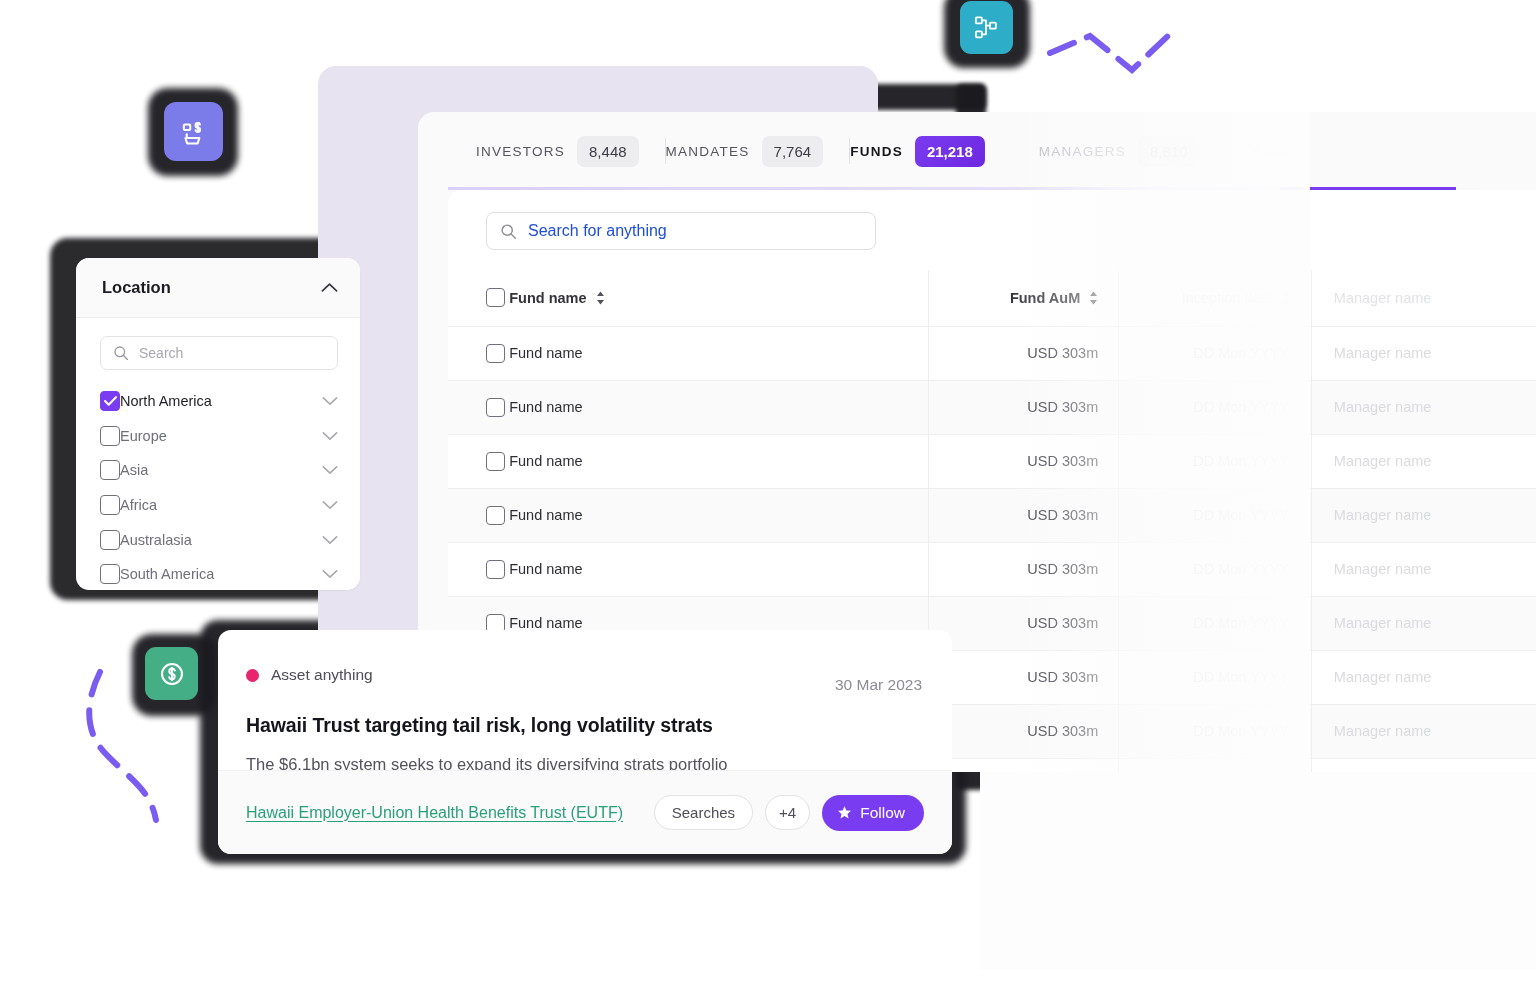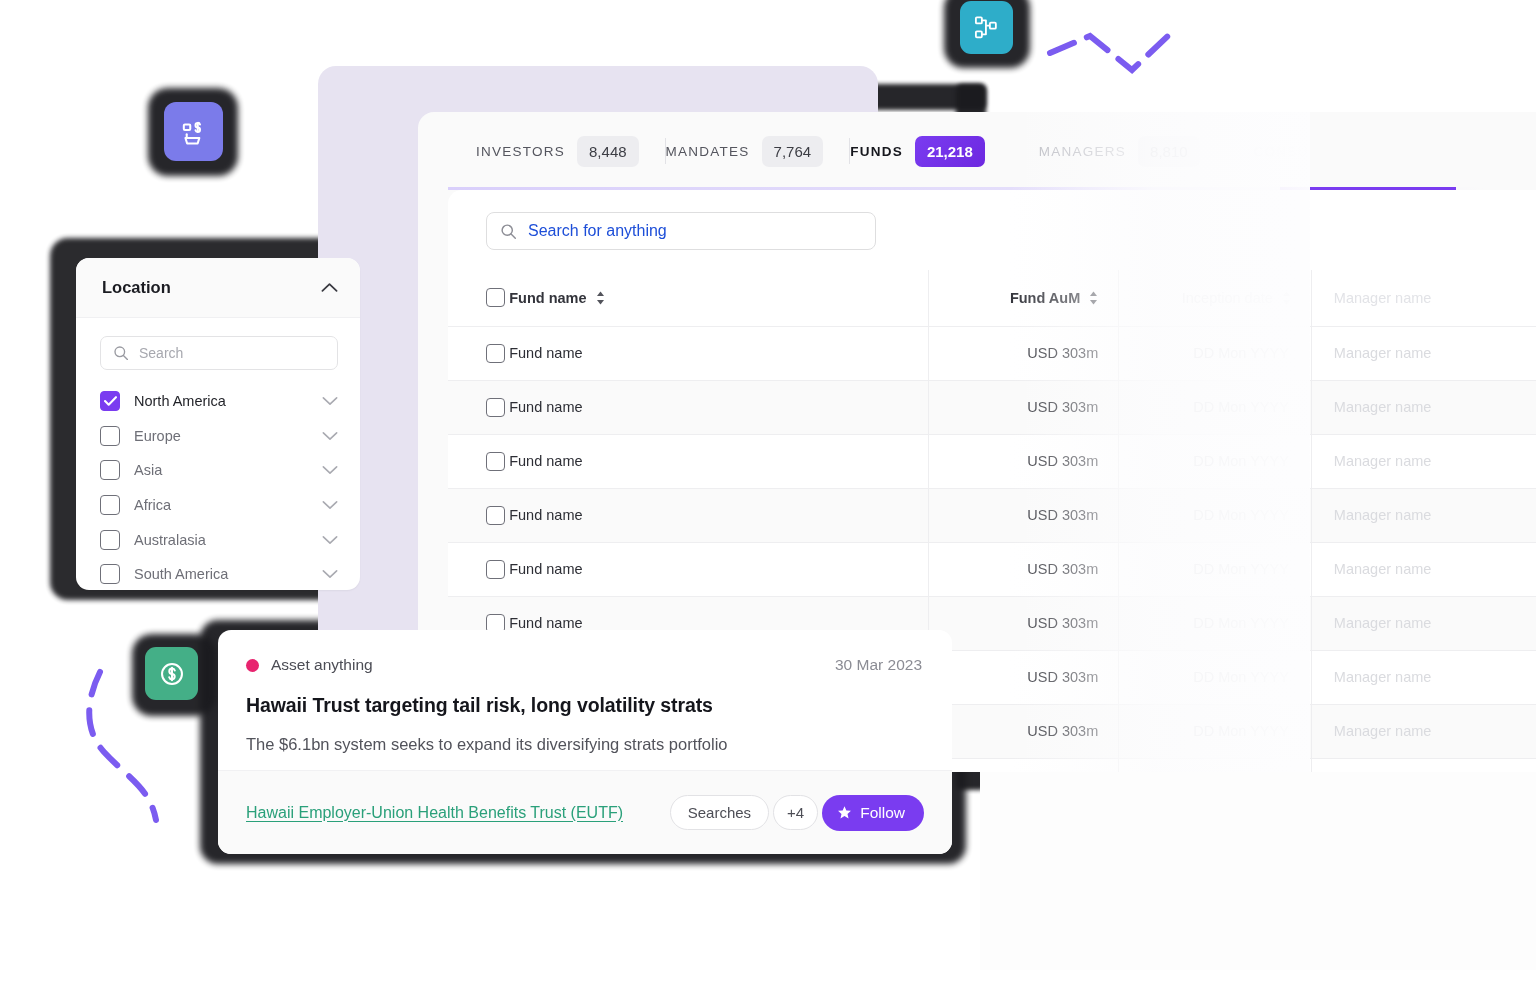--- a/index.html
+++ b/index.html
@@ -171,21 +171,21 @@
   .loc-title { font-size: 16.5px; font-weight: 700; color: #1b1c22; }
   .loc-body { padding: 18px 22px 0 24px; }
   .loc-search {
     height: 34px; border: 1px solid #e3e3e5; border-radius: 7px;
     display: flex; align-items: center; gap: 10px; padding: 0 12px;
     margin-bottom: 14px;
   }
   .loc-search-ph { font-size: 14px; color: #a7a8af; }
   .loc-item {
     display: flex; align-items: center;
-    height: 34.6px; gap: 14px;
+    height: 34.6px; 
   }
   .loc-item .lbl { font-size: 14.5px; color: #6e6f77; flex: 1; }
   .loc-item.checked .lbl { color: #1f2026; }
   .cb {
     width: 20px; height: 20px; border-radius: 4px;
     border: 1.6px solid #6f7079; background: #fff;
     display: flex; align-items: center; justify-content: center;
     flex: 0 0 auto;
   }
   .cb.on { background: #7a3cf0; border-color: #7a3cf0; }
@@ -197,35 +197,35 @@
     width: 734px; height: 224px;
     background: #ffffff;
     border-radius: 13px;
     overflow: hidden;
   }
   .news-body { padding: 26px 30px 0 28px; }
   .news-top { display: flex; align-items: center; justify-content: space-between; }
   .news-tagwrap { display: flex; align-items: center; gap: 12px; }
   .dot { width: 13px; height: 13px; border-radius: 50%; background: #e8246f; }
   .news-tag { font-size: 15.5px; color: #4c4d55; }
-  .news-date { font-size: 15.5px; color: #8b8c94; }
+  .news-date { font-size: 15.5px; color: #8b8c94; margin-top: 20px; }
   .news-title { font-size: 19.5px; font-weight: 700; color: #15161c; margin-top: 20px; letter-spacing: -.1px; }
   .news-sub { font-size: 16.5px; color: #52535b; margin-top: 18px; }
   .news-foot {
     position: absolute; left: 0; right: 0; bottom: 0;
     height: 84px; background: #fafafa;
     border-top: 1px solid #f1f1f3;
     display: flex; align-items: center; justify-content: space-between;
     padding: 0 28px;
   }
   .news-link {
     font-size: 16px; color: #2aa07a;
     text-decoration: underline; text-underline-offset: 3px;
   }
-  .foot-actions { display: flex; align-items: center; gap: 4px; }
+  .foot-actions { display: flex; align-items: center; gap: 12px; }
   .pill {
     border: 1px solid #e2e2e5; border-radius: 999px;
     background: #fff; height: 35px; padding: 0 17px;
     display: flex; align-items: center;
     font-size: 15px; color: #4d4e56;
   }
   .pill.small { padding: 0 13px; }
   .follow-btn {
     height: 36px; border-radius: 999px;
     background: #7a3cf0; color: #fff;

